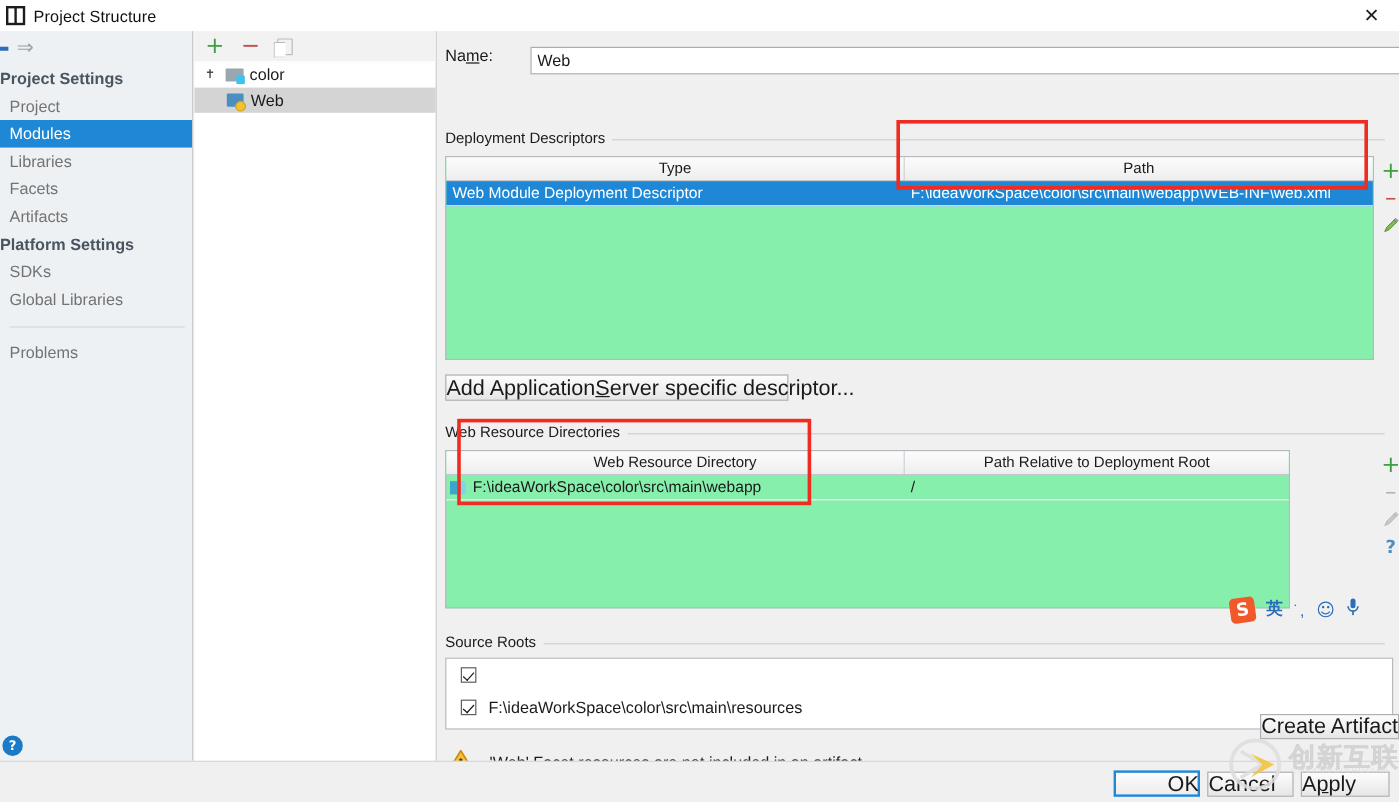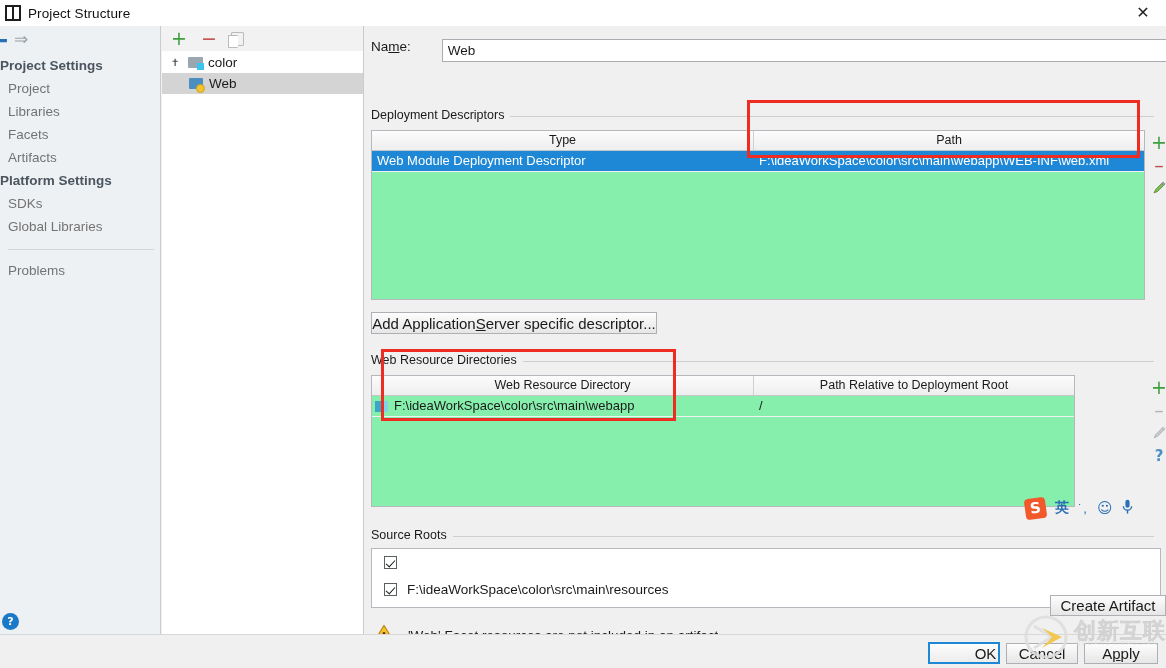--- a/index.html
+++ b/index.html
@@ -168,23 +168,23 @@
   .st-plus { color: #3f9f3f; font-size: 19px; line-height: 14px; font-family: "DejaVu Sans", sans-serif; }
   .st-minus-red { color: #c0504d; font-size: 19px; line-height: 14px; font-family: "DejaVu Sans", sans-serif; }
   .st-minus-gray { color: #b3b3b3; font-size: 19px; line-height: 14px; font-family: "DejaVu Sans", sans-serif; }
   .st-pencil {
     width: 14px; height: 14px; transform: rotate(0deg); position: relative;
   }
   .st-q { color: #4d8fc4; font-size: 15px; font-weight: bold; line-height: 14px; font-family: "DejaVu Sans", sans-serif; }
 
   .btn {
     background: linear-gradient(#fdfdfd,#e6e6e6);
-    border: 1px solid #adb1b5; font-size: 15px; color: #1a1a1a;
+    border: 1px solid #adb1b5; font-size: 18px; color: #1a1a1a;
     font-family: "Liberation Sans", sans-serif;
-    display: inline-flex; align-items: center; justify-content: center;
+    display: inline-flex; align-items: center; 
     white-space: nowrap; cursor: default;
   }
   .btn u { text-decoration: underline; }
 
   .srcroots {
     position: absolute; background: #ffffff; border: 1px solid #b5b9bd;
   }
   .sr-row { display: flex; align-items: center; height: 27px; padding-left: 12px; font-size: 13.5px; }
   .cb {
     width: 13px; height: 13px; border: 1px solid #5a5f63; background: #fff;
@@ -258,20 +258,21 @@
 
   <div class="sidebar">
     <div class="sb-toolbar">
       <div class="sb-back">⬅</div>
       <div class="sb-fwd">⇒</div>
     </div>
 
     <div style="padding-left:8px;">
       <div class="sb-group">Project Settings</div>
       <div class="sb-item">Project</div>
+      <div class="sb-item sel">Modules</div>
       <div class="sb-item">Libraries</div>
       <div class="sb-item">Facets</div>
       <div class="sb-item">Artifacts</div>
 
       <div class="sb-group">Platform Settings</div>
       <div class="sb-item">SDKs</div>
       <div class="sb-item">Global Libraries</div>
 
       <div class="sb-div"></div>
 

